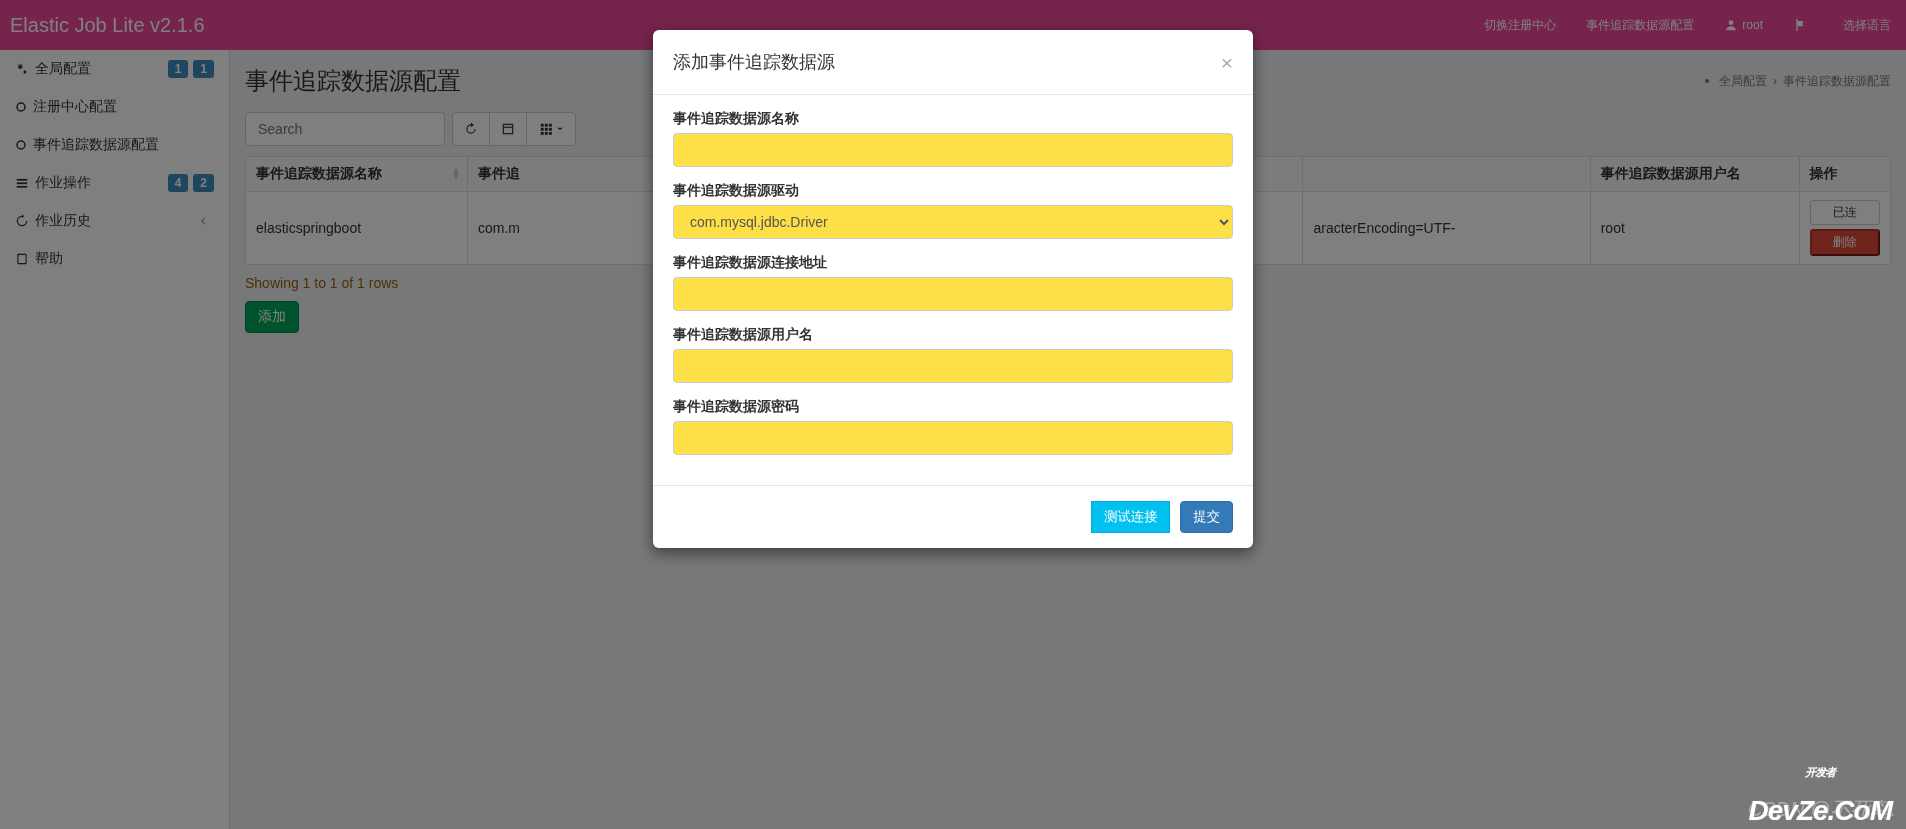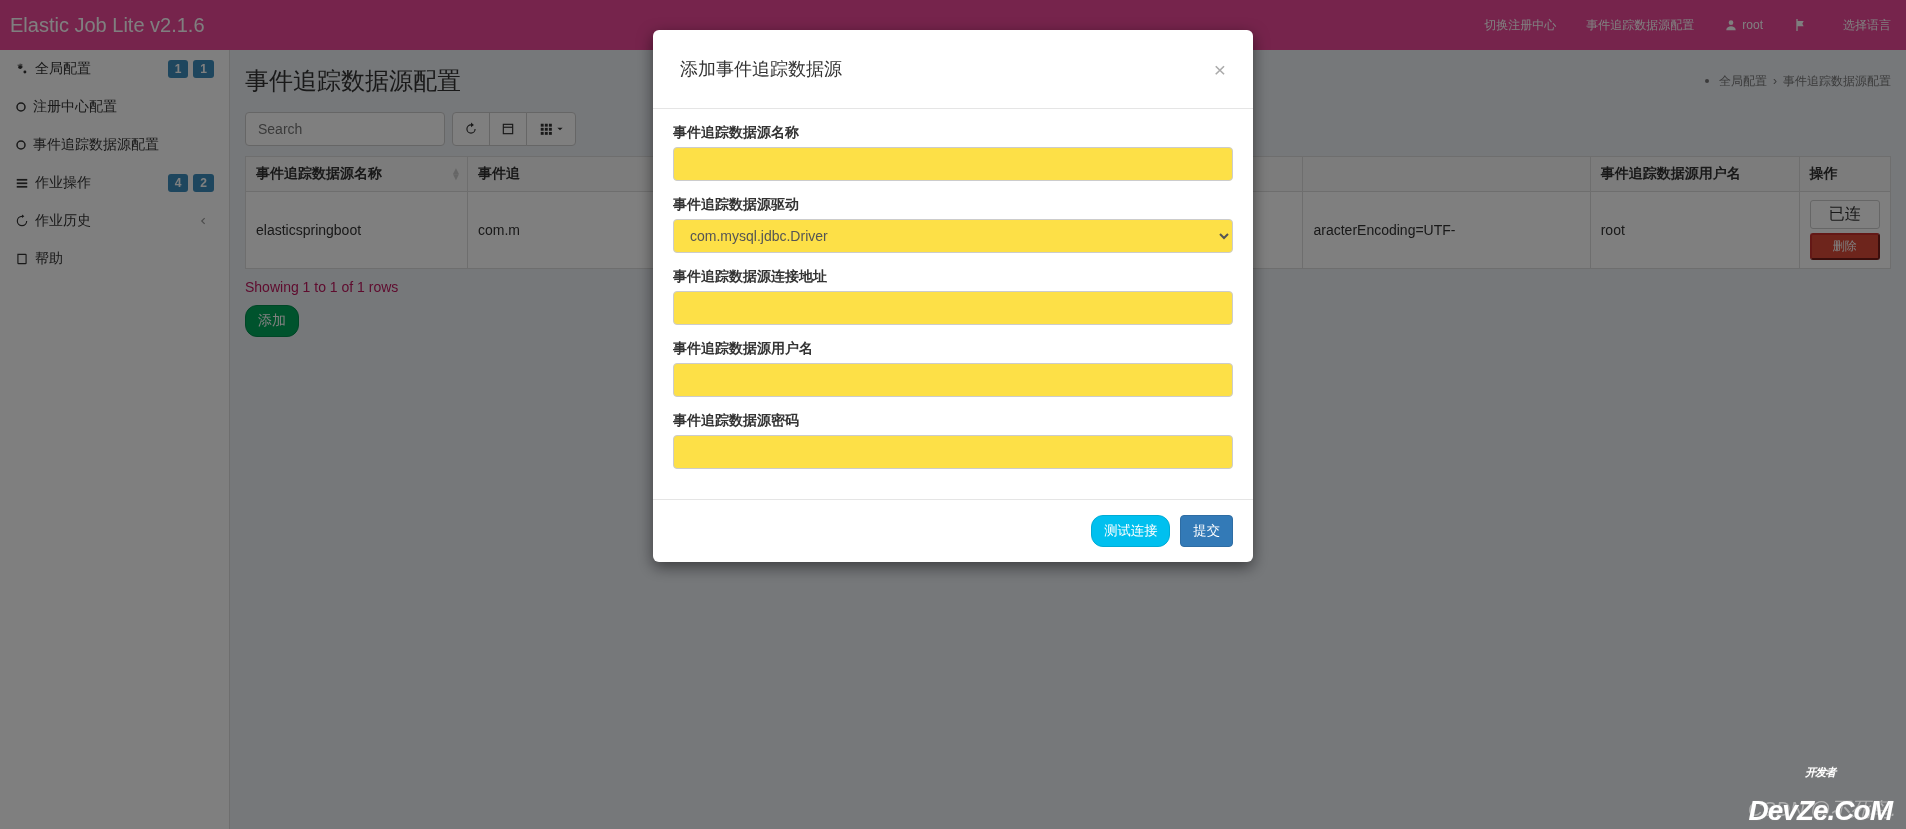--- a/index.html
+++ b/index.html
@@ -33,41 +33,41 @@
 .table-toolbar input { height: 34px; padding: 6px 12px; border: 1px solid #ccc; border-radius: 4px; width: 200px; font-size: 14px; margin-right: 8px; }
 .table-toolbar .tool-btn { height: 34px; width: 38px; border: 1px solid #ccc; background: #fff; display: flex; align-items: center; justify-content: center; margin-left: -1px; }
 .table-toolbar .tool-btn:first-of-type { border-radius: 4px 0 0 4px; }
 .table-toolbar .tool-btn.last { border-radius: 0 4px 4px 0; width: 50px; }
 
 
 table.data { width: 100%; border-collapse: collapse; background: #fff; }
 table.data th, table.data td { border: 1px solid #ddd; padding: 8px 10px; text-align: left; font-size: 14px; color: #333; vertical-align: middle; }
 table.data th { background: #f8f8f8; font-weight: bold; position: relative; }
 table.data th .sort { position: absolute; right: 6px; top: 50%; transform: translateY(-50%); color: #ccc; font-size: 10px; line-height: 6px; }
-.row-info { padding: 10px 0; color: #be185d; }
-.btn { display: inline-block; padding: 6px 12px; font-size: 14px; border-radius: 12px; border: 1px solid transparent; cursor: pointer; color: #fff; }
+.row-info { padding: 10px 0; color: #a16207; }
+.btn { display: inline-block; padding: 6px 12px; font-size: 14px; border-radius: 4px; border: 1px solid transparent; cursor: pointer; color: #fff; }
 .btn-success { background: #00a65a; border-color: #008d4c; }
-.btn-default-sm { background: #fff; border: 1px solid #ccc; color: #333; font-size: 16px; padding: 3px 8px; border-radius: 3px; }
+.btn-default-sm { background: #fff; border: 1px solid #ccc; color: #333; font-size: 12px; padding: 3px 8px; border-radius: 3px; }
 .btn-danger-sm { background: #dd4b39; border-color: #c9302c; color: #fff; font-size: 12px; padding: 3px 8px; border-radius: 3px; }
 .op-cell button { display:block; width:100%; margin-bottom:4px; }
 .op-cell button:last-child{ margin-bottom:0; }
 
 
 .modal-backdrop { position: fixed; inset: 0; background: rgba(0,0,0,0.5); z-index: 100; }
 .modal { position: fixed; top: 30px; left: 50%; transform: translateX(-50%); width: 600px; background: #fff; border-radius: 6px; z-index: 101; box-shadow: 0 5px 15px rgba(0,0,0,0.5); }
-.modal-header { padding: 27px; border-bottom: 1px solid #e5e5e5; display:flex; align-items:center; }
+.modal-header { padding: 20px; border-bottom: 1px solid #e5e5e5; display:flex; align-items:center; }
 .modal-header .title { font-size: 18px; font-weight: 400; color:#333; }
 .modal-header .close { margin-left:auto; background:none; border:none; font-size: 21px; color: #aaa; cursor:pointer; line-height:1; }
 .modal-body { padding: 15px 20px; }
 .form-group { margin-bottom: 15px; }
 .form-group label { display: block; font-weight: bold; margin-bottom: 5px; }
 .form-control { width: 100%; height: 34px; padding: 6px 12px; border: 1px solid #ccc; border-radius: 4px; font-size: 14px; background: #fde047; color:#555; }
 select.form-control { appearance: auto; }
 .modal-footer { padding: 15px 20px; border-top: 1px solid #e5e5e5; text-align: right; }
-.btn-info { background: #00c0ef; border-color: #00acd6; color:#fff; padding:6px 12px; border-radius:12px; border-style:solid; border-width:1px; }
+.btn-info { background: #00c0ef; border-color: #00acd6; color:#fff; padding:6px 12px; border-radius:0; border-style:solid; border-width:1px; }
 .btn-primary { background: #337ab7; border-color: #2e6da4; color:#fff; padding:6px 12px; border-radius:4px; border-style:solid; border-width:1px; margin-left:6px; }
 
 
 .watermark { position: fixed; bottom: 6px; right: 10px; font-size: 20px; color: rgba(200,200,200,0.7); z-index: 200; font-style: italic; }
 .watermark2 { position: fixed; bottom: 2px; right: 14px; font-size: 28px; font-weight: bold; font-style: italic; z-index: 201; color:#fff; text-shadow: 0 0 2px #888; letter-spacing:-1px;text-align:center; }
 .watermark2 .box { font-size:11px; color:#fff; background: rgba(0,0,0,0); display:inline-block; vertical-align: top; margin-top: 2px; }
 </style>
 </head>
 <body>
 

